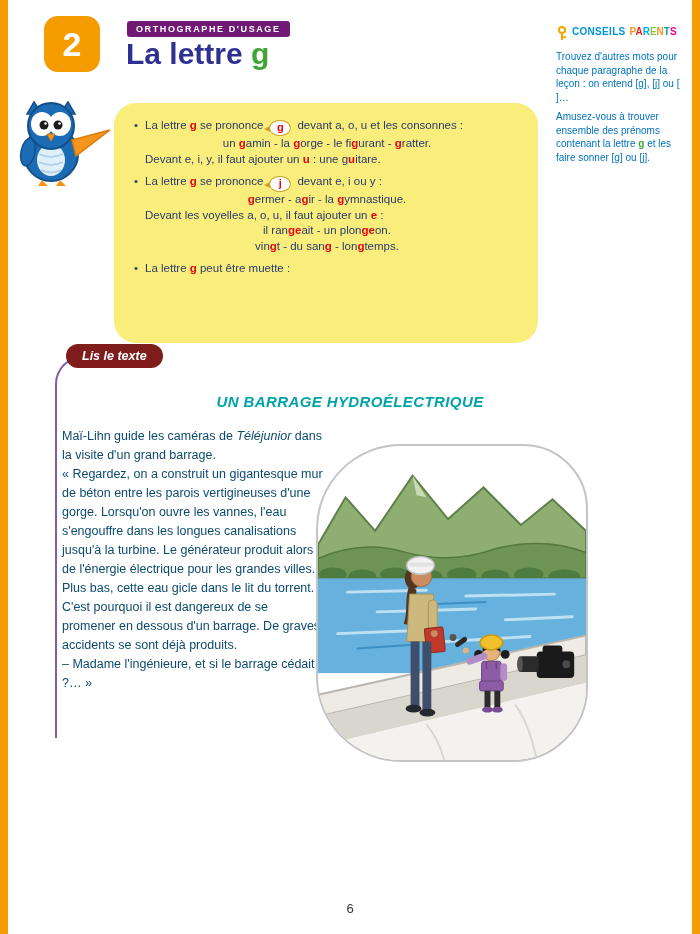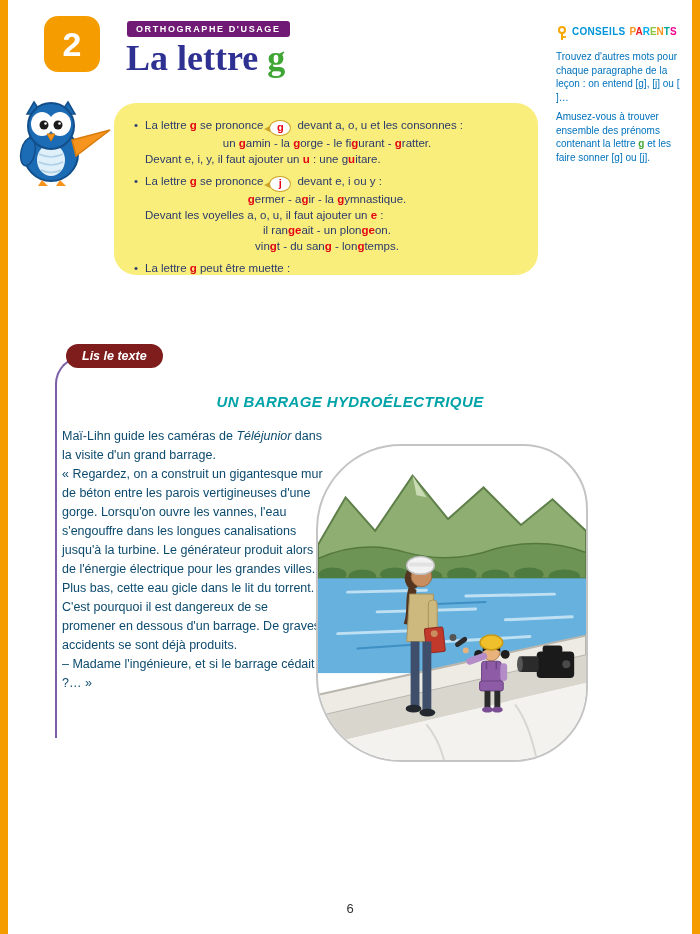--- a/index.html
+++ b/index.html
@@ -13,36 +13,36 @@
   
   .num{
     position:absolute;left:44px;top:16px;width:56px;height:56px;background:#F59C00;
     border-radius:14px;color:#fff;font-size:34px;font-weight:bold;
     display:flex;align-items:center;justify-content:center;
   }
   .kicker{
     position:absolute;left:127px;top:21px;background:#701a75;color:#fff;
     font-size:9px;font-weight:bold;letter-spacing:1.6px;padding:3px 9px;border-radius:3px;
   }
-  .title{position:absolute;left:126px;top:37px;font-size:36px;font-weight:bold;color:#2E3192;font-family:Liberation Serif, serif;}
+  .title{position:absolute;left:126px;top:37px;font-size:30px;font-weight:bold;color:#2E3192;}
   .title .green{color:#3FA535;}
 
   
   .conseils{position:absolute;left:556px;top:26px;width:138px;}
   .conseils-header{display:flex;gap:4px;font-size:10px;font-weight:bold;}
   .conseils-header .cword{color:#0095D9;letter-spacing:.3px;}
   .conseils-body{margin-top:7px;font-size:10px;line-height:13.5px;color:#0072BC;}
   .conseils-body p{margin:0 7px 6px 0;}
 
   
   .owl{position:absolute;left:6px;top:96px;width:110px;height:92px;}
 
   
   .lesson{
-    position:absolute;left:114px;top:103px;width:424px;height:172px;background:#F9EE7C;
+    position:absolute;left:114px;top:103px;width:424px;height:240px;background:#F9EE7C;
     border-radius:22px;padding:15px 18px 0 20px;box-sizing:border-box;
     color:#2B3A6B;font-size:11.5px;line-height:15.5px;
   }
   .lesson .line{position:relative;}
   .lesson .bulleted{padding-left:11px;}
   .lesson .bulleted::before{content:"•";position:absolute;left:0;top:0;color:#2B3A6B;}
   .lesson .plain{padding-left:11px;}
   .lesson .center{text-align:center;}
   .lesson .gap{margin-top:7px;}
   .red{color:#E30613;font-weight:bold;}

